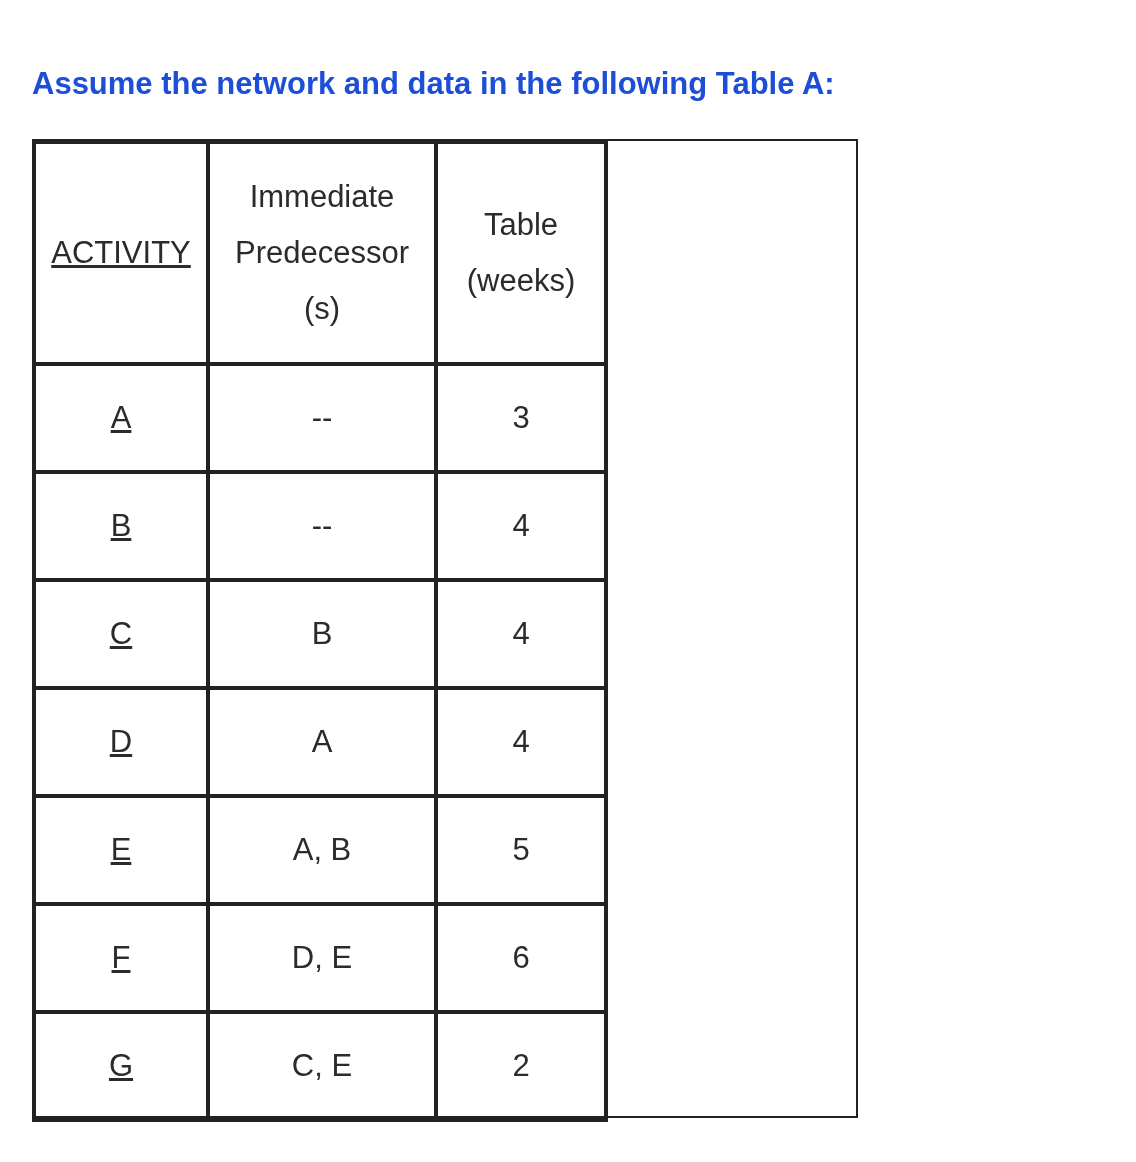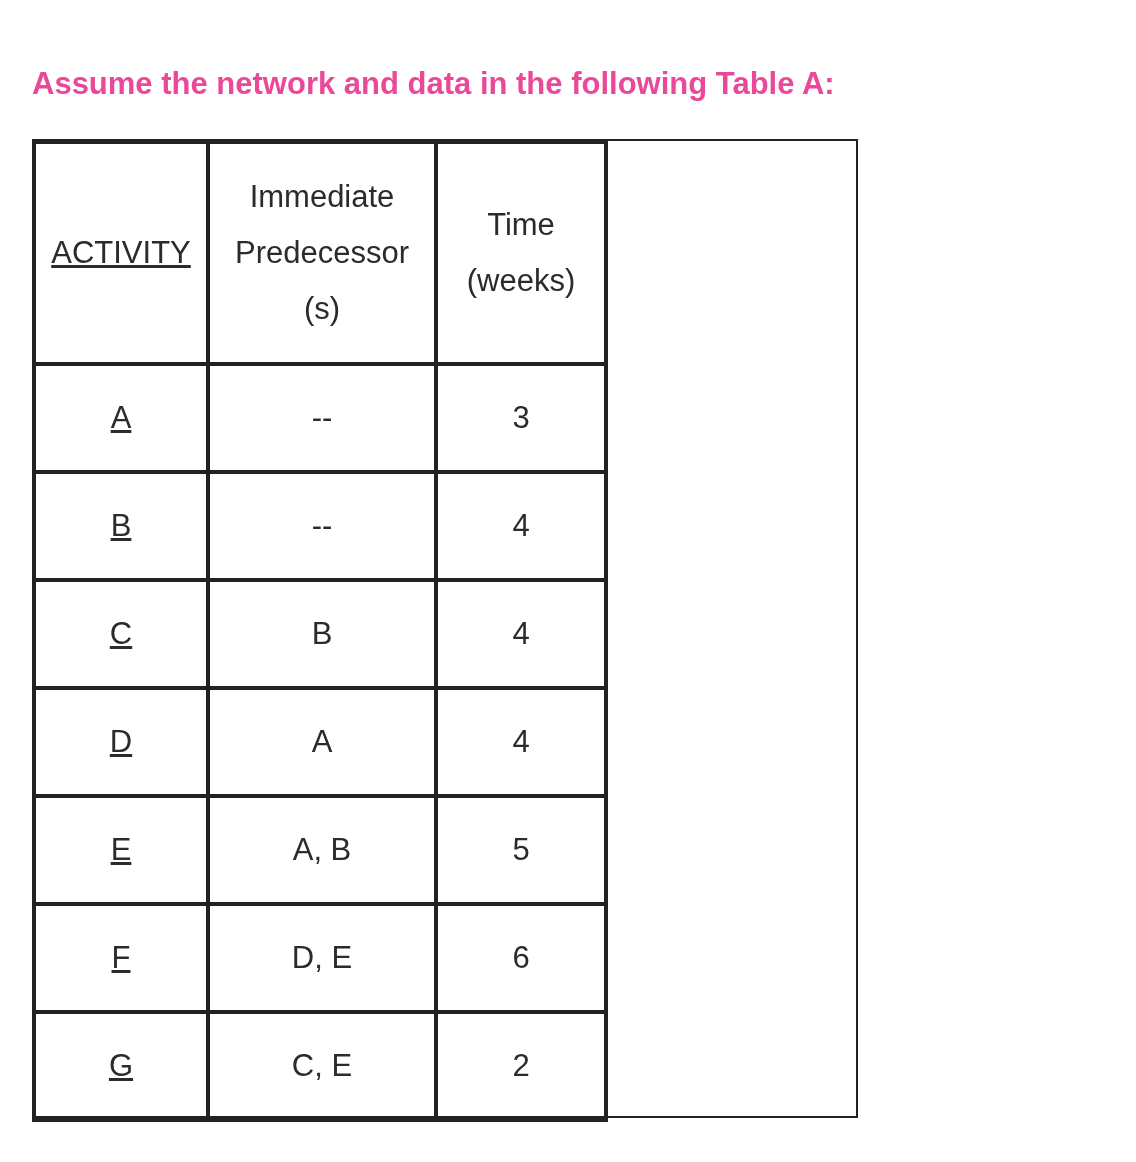--- a/index.html
+++ b/index.html
@@ -1,17 +1,17 @@
 <!DOCTYPE html>
 <html><head>
 <meta charset="utf-8">
 <style>
   html, body { margin: 0; padding: 0; background: #ffffff; }
   body { width: 1136px; height: 1162px; position: relative; font-family: "Liberation Sans", sans-serif; color: #2b2b2b; }
-  .title { position: absolute; left: 32px; top: 66px; font-size: 31px; font-weight: bold; color: #ec4899; letter-spacing: 0px; white-space: nowrap; }
+  .title { position: absolute; left: 32px; top: 66px; font-size: 31px; font-weight: bold; color: #1d4ed8; letter-spacing: 0px; white-space: nowrap; }
   .outer { position: absolute; left: 32px; top: 139px; width: 826px; height: 979px; border: 2px solid #222; border-left: none; box-sizing: border-box; }
   table.data { position: absolute; left: 32px; top: 140px; border-collapse: collapse; }
   table.data td { border: 4px solid #222; text-align: center; vertical-align: middle; font-size: 31px; color: #2b2b2b; padding: 0; box-sizing: border-box; }
   .hdr td { height: 222px; line-height: 56px; }
   .row td { height: 108px; }
   .c1 { width: 174px; text-decoration: underline; }
   .c2 { width: 228px; }
   .c3 { width: 170px; }
   .hline { display: block; }
 </style>
@@ -25,21 +25,21 @@
 <table class="data">
   <tbody>
       <tr class="hdr">
     <td class="c1"><span>ACTIVITY</span></td>
     <td class="c2">
       <span class="hline">Immediate</span>
       <span class="hline">Predecessor</span>
       <span class="hline">(s)</span>
     </td>
     <td class="c3">
-      <span class="hline">Time</span>
+      <span class="hline">Table</span>
       <span class="hline">(weeks)</span>
     </td>
   </tr>
   <tr class="row">
     <td class="c1">A</td>
     <td class="c2">--</td>
     <td class="c3">3</td>
   </tr>
   <tr class="row">
     <td class="c1">B</td>

